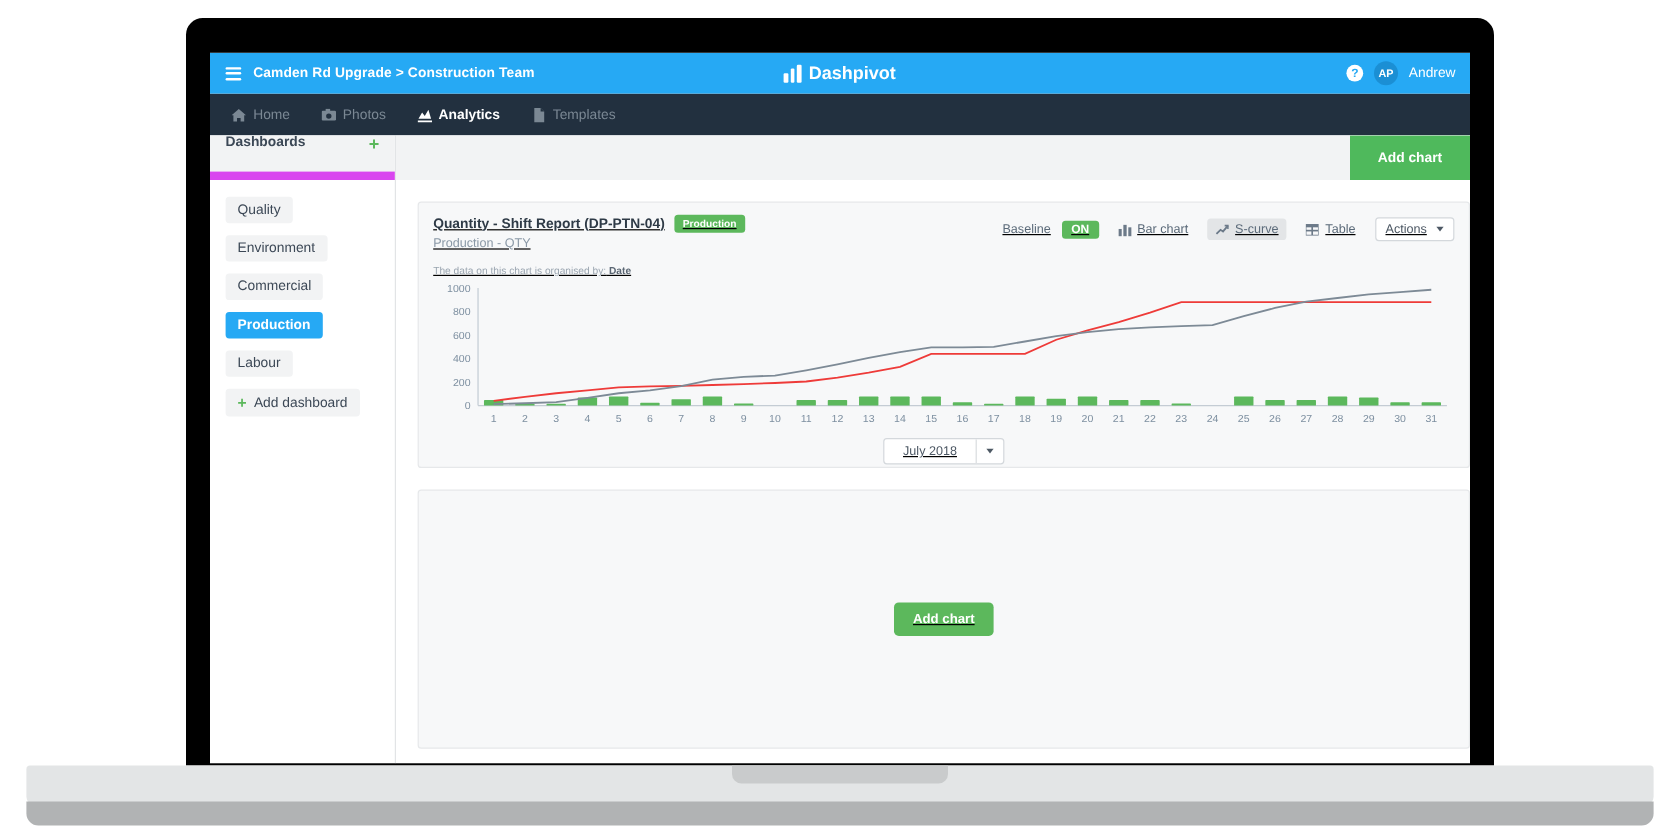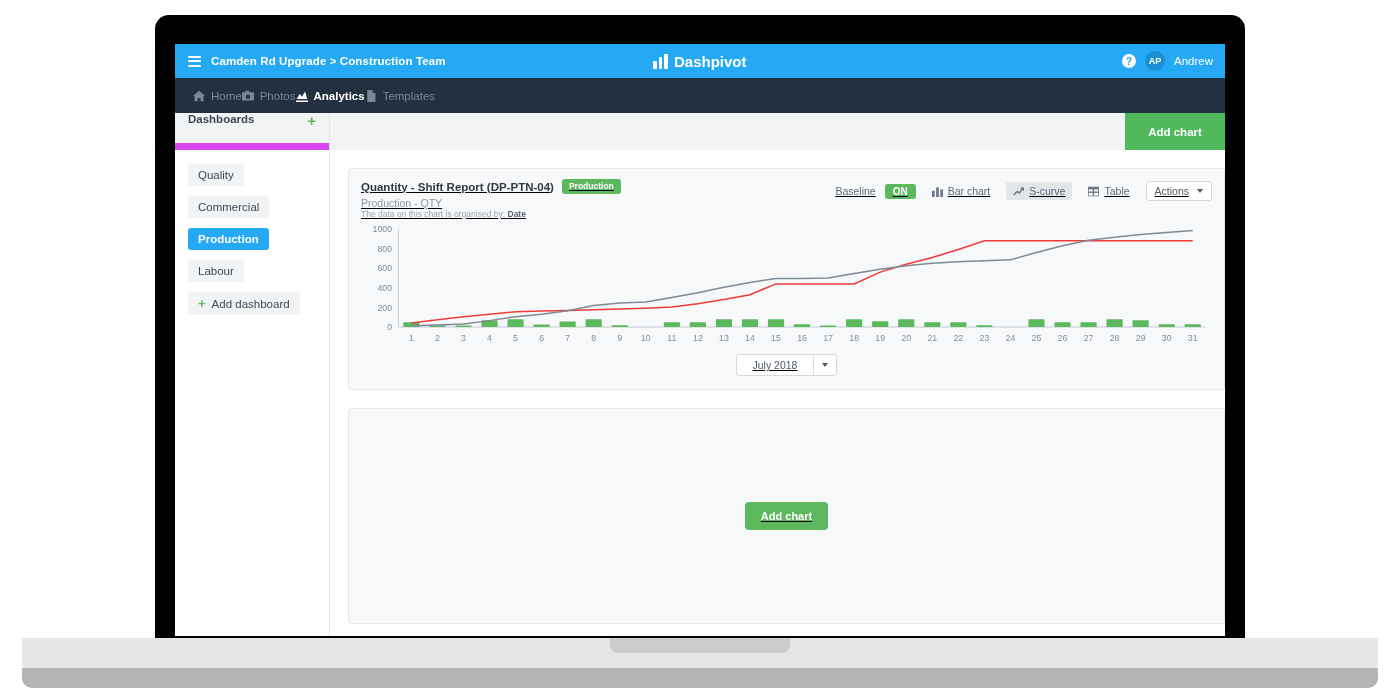--- a/index.html
+++ b/index.html
@@ -105,20 +105,21 @@
     cursor: pointer;
   }
   .user-name { font-size: 11.5px; }
 
   
   .navbar {
     height: 35px;
     background: #22303f;
     display: flex; 
     padding-left: 18px;
+    gap: 26px;
   }
   .nav-item {
     display: flex; align-items: center; gap: 6px;
     font-size: 11.5px;
     color: #7b8894;
     cursor: pointer;
     white-space: nowrap;
   }
   .nav-item.active { color: #ffffff; font-weight: bold; }
   .nav-ico { width: 12px; height: 12px; display:block; }
@@ -194,21 +195,21 @@
   .card-head { display: flex; align-items: flex-start; justify-content: space-between; }
   .chart-title-row { display: flex; align-items: center; gap: 8px; }
   .chart-title { font-size: 11.5px; font-weight: bold; color: #2e3a46; }
   .badge-production {
     background: #5cb85c; color: #ffffff;
     font-size: 8.5px; font-weight: bold;
     padding: 2px 7px; border-radius: 3px;
     line-height: 1.3;
   }
   .chart-sub { font-size: 10.5px; color: #8a98a6; margin-top: 3px; }
-  .chart-meta { font-size: 8.5px; color: #9aa5b0; margin-top: 0; }
+  .chart-meta { font-size: 8.5px; color: #9aa5b0; margin-top: 11px; }
   .chart-meta b { color: #5a6673; }
 
   .toolbar { display: flex; align-items: center; gap: 9px; padding-top: 2px; }
   .tb-label { font-size: 10.5px; color: #5b6a79; }
   .tb-on {
     background: #5cb85c; color: #ffffff;
     font-size: 10px; font-weight: bold;
     padding: 2px 8px; border-radius: 3px;
     cursor: pointer;
   }
@@ -344,20 +345,21 @@
 
     <div class="content">
 
       <div class="sidebar">
         <div class="sidebar-head">
           <div class="sidebar-title">Dashboards</div>
           <div class="plus-icon">+</div>
         </div>
         <div class="dash-list">
           <div><span class="dash-item">Quality</span></div>
+          <div><span class="dash-item">Environment</span></div>
           <div><span class="dash-item">Commercial</span></div>
           <div><span class="dash-item active">Production</span></div>
           <div><span class="dash-item">Labour</span></div>
           <div>
             <span class="add-dash">
               <span class="pl">+</span>
               <span>Add dashboard</span>
             </span>
           </div>
         </div>

